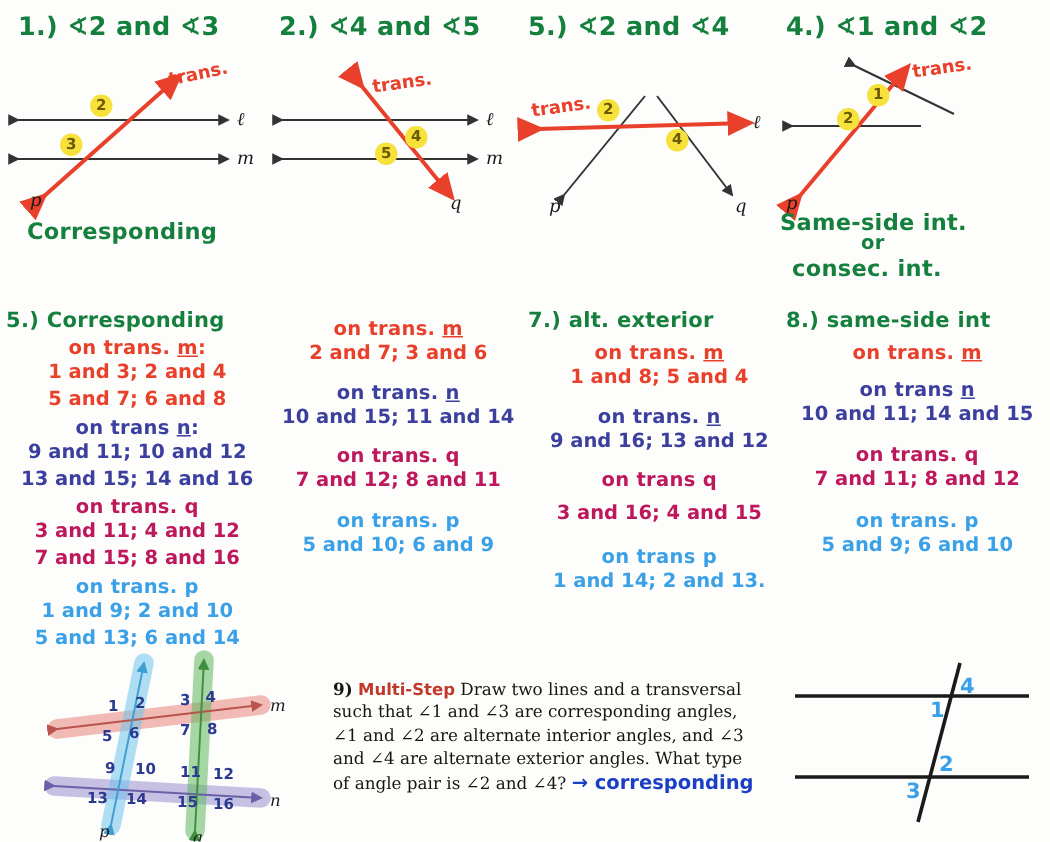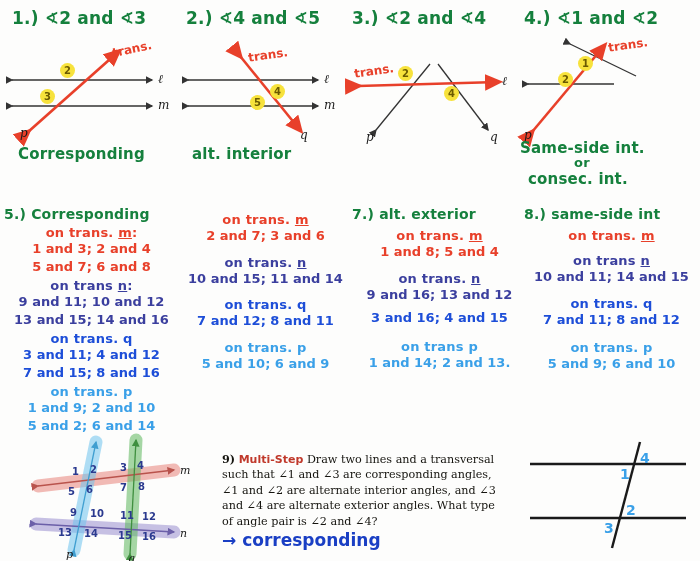--- a/index.html
+++ b/index.html
@@ -11,21 +11,21 @@
     position:relative;
     overflow:hidden;
   }
   .page{position:absolute;left:0;top:0;width:700px;height:561px;background:#fdfdfc;}
 
   
   .hw{font-family:"DejaVu Sans", sans-serif;font-weight:700;letter-spacing:.2px;}
   .blue   {color:#15803d;}
   .red    {color:#e8402a;}
   .navy   {color:#3b3f9e;}
-  .green  {color:#1d4ed8;}
+  .green  {color:#be185d;}
   .cyan   {color:#3aa0e8;}
 
   
   .topcell{position:absolute;top:0;height:200px;}
   .c1{left:0;width:178px;}
   .c2{left:178px;width:170px;}
   .c3{left:348px;width:168px;}
   .c4{left:516px;width:184px;}
 
   .prompt{position:absolute;font-size:17px;white-space:nowrap;}
@@ -56,21 +56,21 @@
   .pairs{font-size:13px;font-weight:700;white-space:nowrap;text-align:center;line-height:1.35;}
 
   
   .q9{
     position:absolute;left:222px;top:452px;width:285px;
     font-family:"DejaVu Serif", serif;
     font-size:11.2px;line-height:1.38;color:#15140f;
   }
   .q9 .num{font-weight:700;}
   .q9 .ms{color:#c0392b;font-weight:700;font-family:"DejaVu Sans",sans-serif;font-size:11px;}
-  .q9ans{color:#1a3fc4;font-weight:700;font-family:"DejaVu Sans",sans-serif;font-size:17px;white-space:nowrap;}
+  .q9ans{color:#1a3fc4;font-weight:700;font-family:"DejaVu Sans",sans-serif;font-size:13px;white-space:nowrap;}
 
   
   .figbig{position:absolute;left:22px;top:428px;width:190px;height:133px;}
   .angnum{position:absolute;font-size:10px;font-weight:700;color:#2b3a8f;font-family:"DejaVu Sans",sans-serif;}
   .linelbl{position:absolute;font-size:11px;font-style:italic;color:#1a1a1a;font-family:"DejaVu Serif",serif;}
 
   
   .figans{position:absolute;left:516px;top:420px;width:184px;height:141px;}
   .ansnum{position:absolute;font-size:14px;font-weight:700;color:#3aa0e8;font-family:"DejaVu Sans",sans-serif;}
   svg{display:block;overflow:visible;}
@@ -118,25 +118,24 @@
         <line x1="62" y1="18" x2="122" y2="92" stroke="#e8402a" stroke-width="2.6" marker-end="url(#ar1)" marker-start="url(#ar1)"></line>
       </svg>
       <div class="badge" style="left:92px;top:46px;">4</div>
       <div class="badge" style="left:72px;top:57px;">5</div>
       <div class="lbl" style="left:146px;top:34px;">ℓ</div>
       <div class="lbl" style="left:146px;top:60px;">m</div>
       <div class="lbl" style="left:122px;top:90px;">q</div>
       <div class="tlbl" style="left:70px;top:10px;transform:rotate(-8deg);">trans.</div>
     </div>
 
-    <div class="answer hw blue" style="left:14px;top:145px;">alt. interior</div>
   </div>
 
   <div class="topcell c3">
-    <div class="prompt hw blue" style="left:4px;top:8px;">3.) ∢2 and ∢4</div>
+    <div class="prompt hw blue" style="left:4px;top:8px;">5.) ∢2 and ∢4</div>
 
     <div class="fig" style="left:0;top:42px;width:168px;height:100px;">
       <svg width="168" height="100" viewBox="0 0 168 100">
         <line x1="28" y1="88" x2="82" y2="22" stroke="#333" stroke-width="1.3" marker-start="url(#ab1)"></line>
         <line x1="90" y1="22" x2="140" y2="88" stroke="#333" stroke-width="1.3" marker-end="url(#ab1)"></line>
         <line x1="10" y1="44" x2="150" y2="40" stroke="#e8402a" stroke-width="2.6" marker-end="url(#ar1)" marker-start="url(#ar1)"></line>
       </svg>
       <div class="badge" style="left:50px;top:24px;">2</div>
       <div class="badge" style="left:96px;top:44px;">4</div>
       <div class="lbl" style="left:154px;top:32px;">ℓ</div>
@@ -185,21 +184,21 @@
     <div class="sub hw green">
       <span>on trans. </span><span>q</span><span></span>
     </div>
     <div class="pairs green">3 and 11;  4 and 12</div>
     <div class="pairs green">7 and 15;  8 and 16</div>
 
     <div class="sub hw cyan">
       <span>on trans. </span><span>p</span><span></span>
     </div>
     <div class="pairs cyan">1 and 9;  2 and 10</div>
-    <div class="pairs cyan">5 and 2;  6 and 14</div>
+    <div class="pairs cyan">5 and 13;  6 and 14</div>
   </div>
 
   <div class="listcol l6">
 
     <div class="sub hw red" style="margin-top:6px;">
       <span>on trans. </span><u>m</u>
     </div>
     <div class="pairs red">2 and 7;  3 and 6</div>
 
     <div class="sub hw navy" style="margin-top:10px;">
@@ -224,20 +223,23 @@
     <div class="sub hw red" style="margin-top:6px;">
       <span>on trans. </span><u>m</u>
     </div>
     <div class="pairs red">1 and 8;  5 and 4</div>
 
     <div class="sub hw navy" style="margin-top:10px;">
       <span>on trans. </span><u>n</u>
     </div>
     <div class="pairs navy">9 and 16;  13 and 12</div>
 
+    <div class="sub hw green" style="margin-top:10px;">
+      <span>on trans </span><span>q</span>
+    </div>
     <div class="pairs green" style="margin-top:6px;">3 and 16;  4 and 15</div>
 
     <div class="sub hw cyan" style="margin-top:12px;">
       <span>on trans </span><span>p</span>
     </div>
     <div class="pairs cyan">1 and 14;  2 and 13.</div>
   </div>
 
   <div class="listcol l8">
     <div class="listhead hw blue">8.) same-side int</div>

